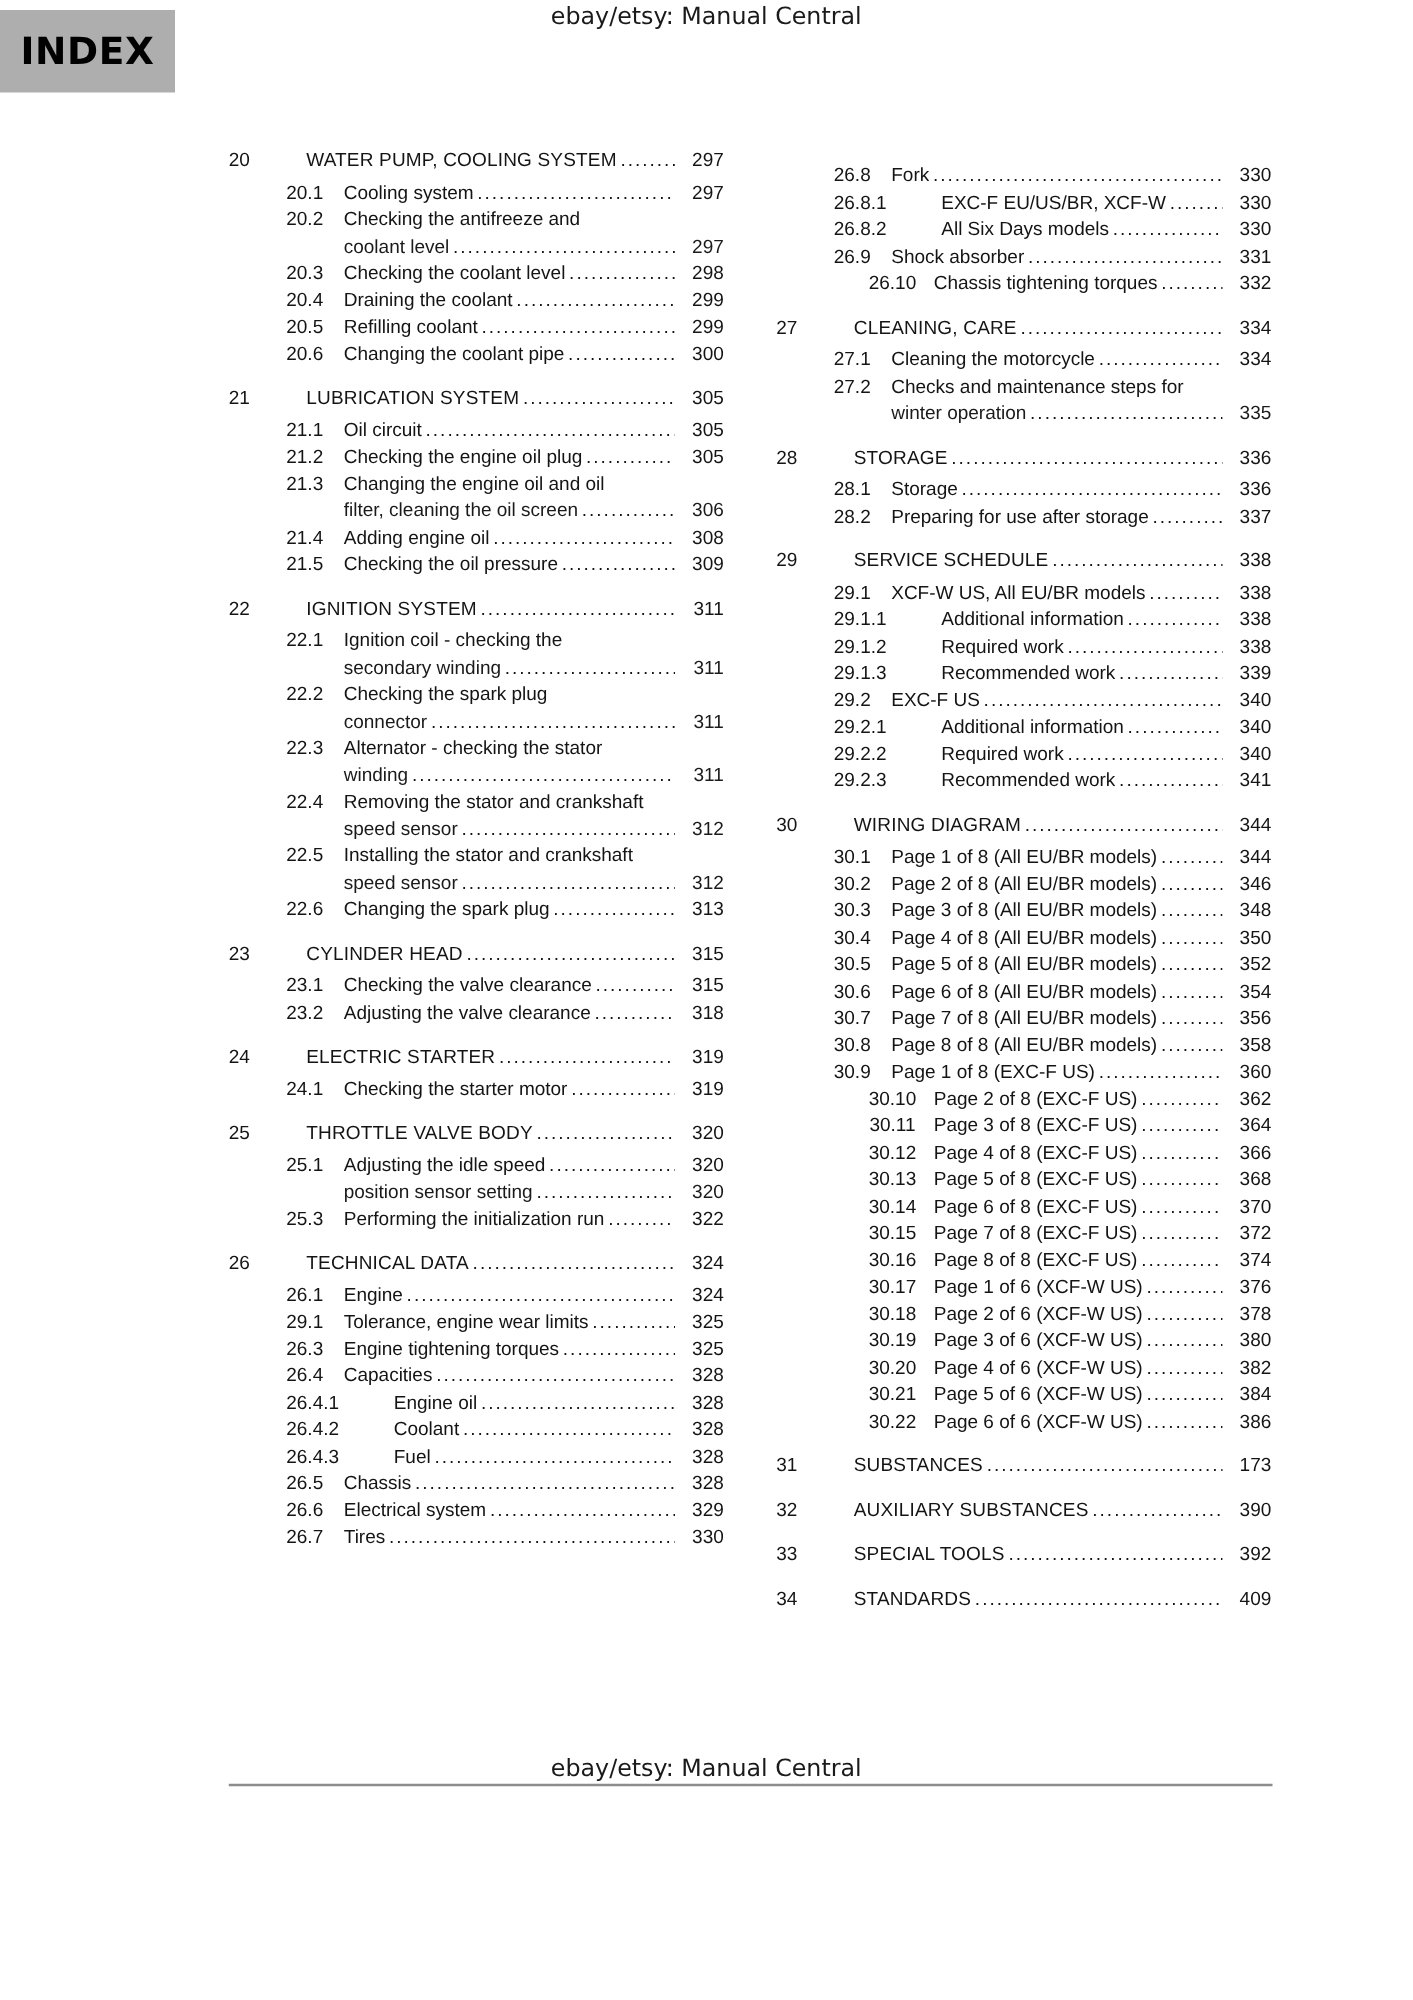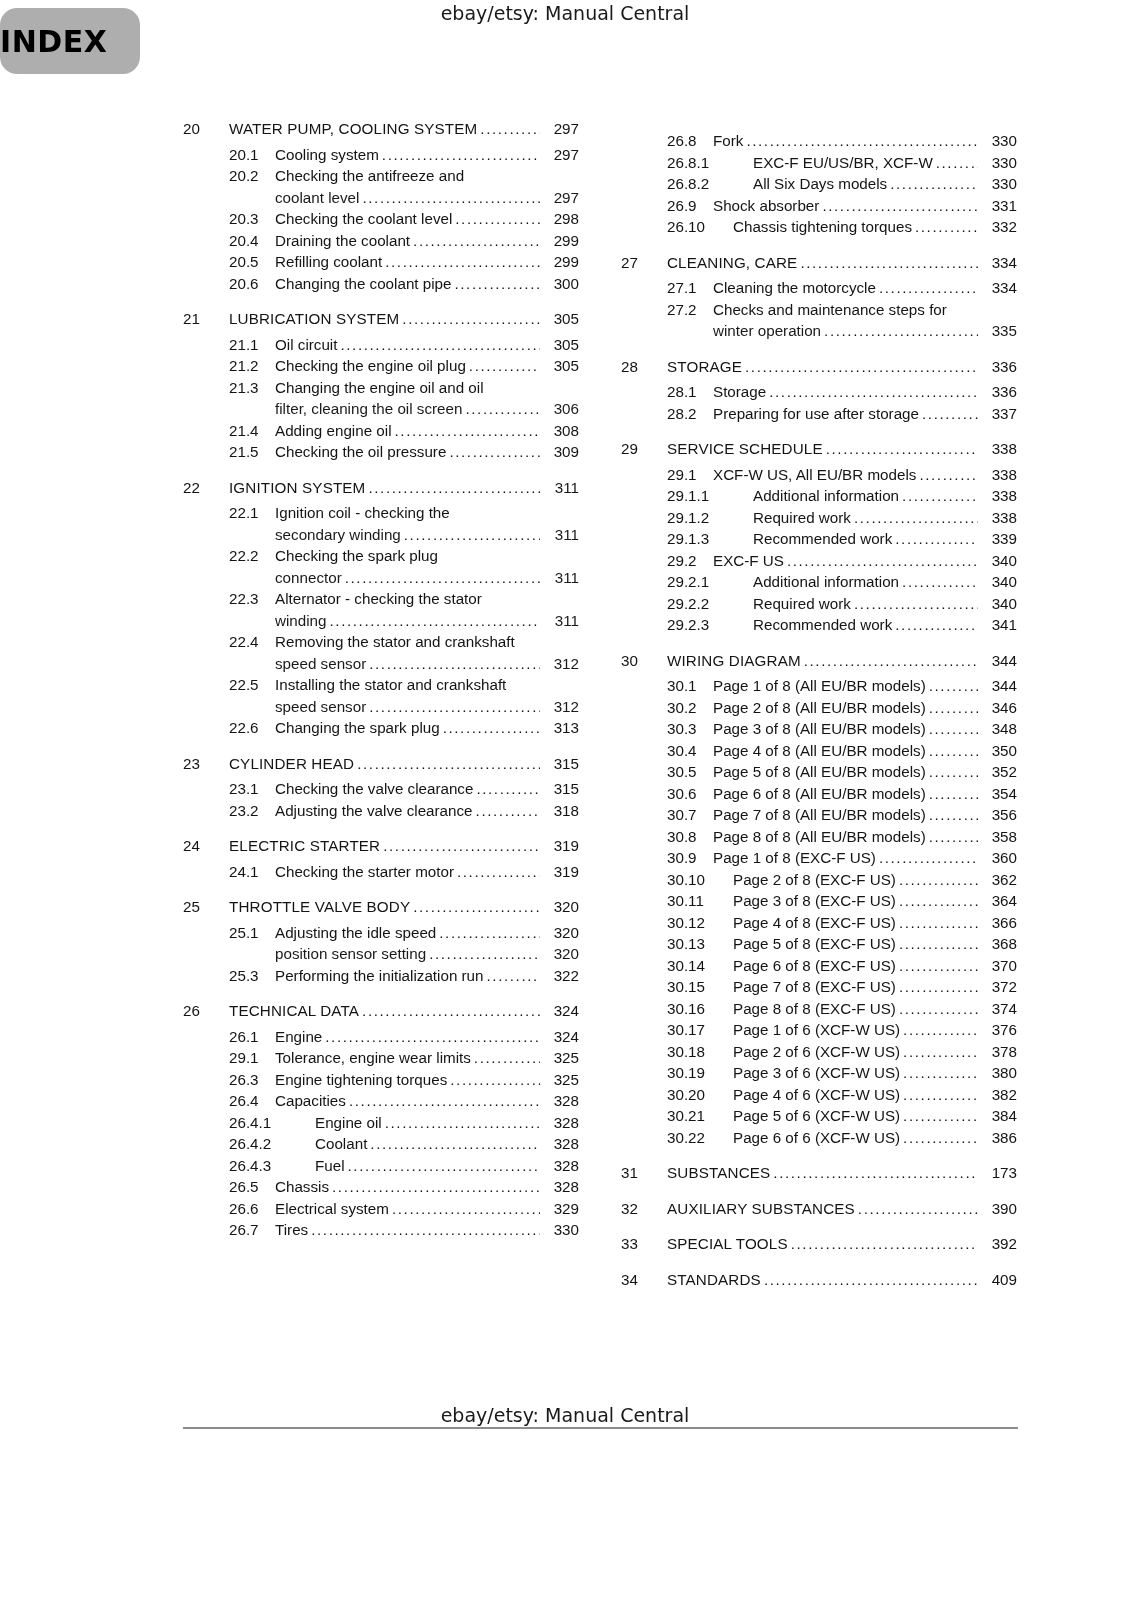--- a/index.html
+++ b/index.html
@@ -22,21 +22,21 @@
   
   .index-tab {
     position: absolute;
     left: 0;
     top: 8px;
     width: 140px;
     height: 66px;
     background: #aeaeae;
     display: flex;
     align-items: center;
-    border-radius: 17px;
+    justify-content: center;
   }
   .index-tab-label {
     font-family: "DejaVu Sans", sans-serif;
     font-weight: bold;
     font-size: 30px;
     letter-spacing: 0.5px;
     color: #000000;
   }
   .watermark-top {
     position: absolute;
@@ -76,20 +76,21 @@
     display: flex;
     align-items: baseline;
     font-size: 15.2px;
     line-height: 21.5px;
     color: #141414;
   }
   
   .toc-row.lvl1 {
     margin-top: 14px;
     margin-bottom: 4px;
+    gap: 16px;
   }
   .toc-row.lvl1 .num {
     width: 46px;
     flex: 0 0 46px;
   }
   .toc-row.lvl1 .title {
     letter-spacing: 0.15px;
   }
   
   .toc-col > .toc-row.lvl1:first-child {
@@ -108,21 +109,22 @@
     flex: 0 0 66px;
     margin-left: 46px;
   }
   .toc-row.lvl3 .title-cell {
     padding-left: 20px;
   }
   
   .toc-row.lvl2w .num {
     width: 66px;
     flex: 0 0 66px;
-    margin-left: 46px;
+    margin-left: 60px;
+    text-align: center;
   }
 
   .num {
     white-space: nowrap;
   }
   .title-cell {
     flex: 1 1 auto;
     min-width: 0;
     position: relative;
     display: flex;

